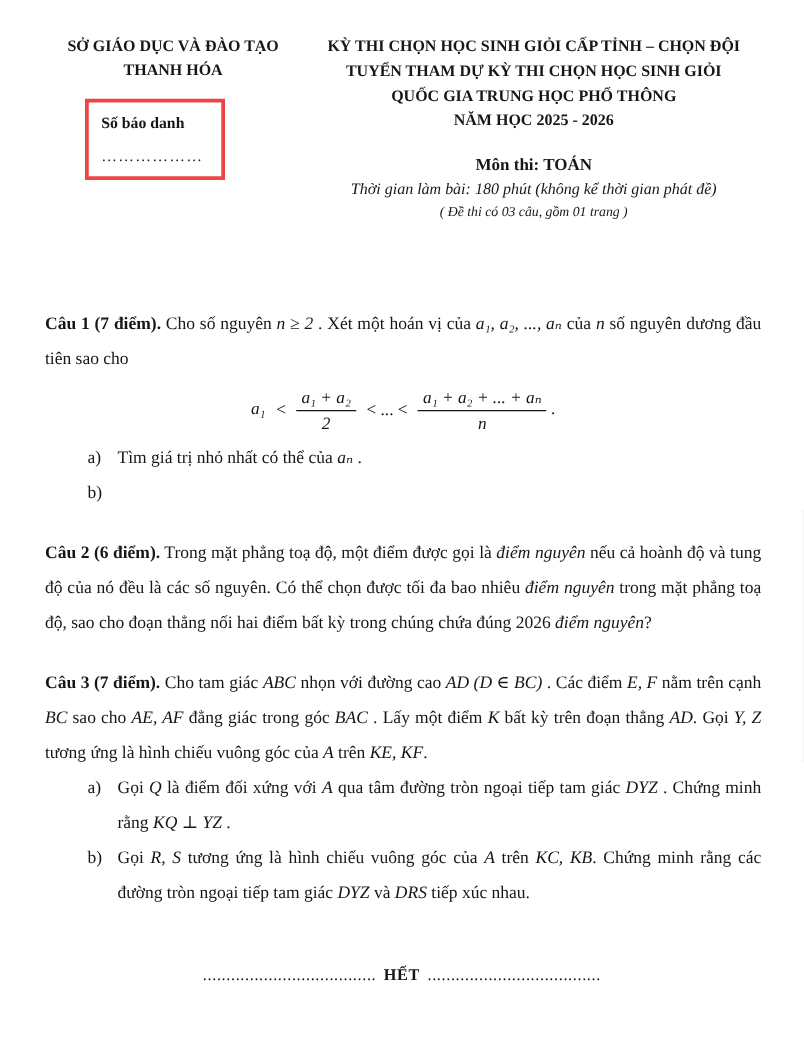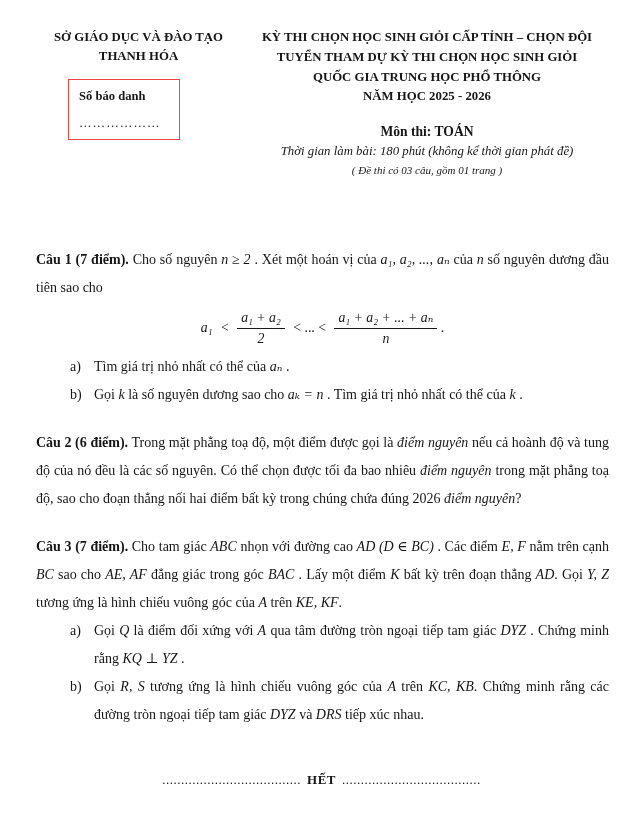--- a/index.html
+++ b/index.html
@@ -14,21 +14,21 @@
   .b { font-weight: bold; }
   .i { font-style: italic; }
 
   
   .header { display: flex; align-items: flex-start; }
   .header-left { width: 205px; text-align: center; font-size: 12.8px; line-height: 1.5; flex: 0 0 205px; }
   .header-right { flex: 1; text-align: center; font-size: 12.8px; line-height: 1.55; padding-left: 4px; }
   .official-label { margin-top: 22px; font-size: 13.2px; }
   .sbd-box {
     width: 112px; margin: 13px auto 0 32px;
-    border: 1px solid #ef4444; padding: 7px 10px 6px;
+    border: 3px solid #ef4444; padding: 7px 10px 6px;
     text-align: left; font-size: 12.6px;
   }
   .sbd-dots { margin-top: 8px; letter-spacing: 1px; color: #222; }
   .subject-line { margin-top: 14px; font-size: 13.6px; }
   .duration-line { font-size: 12.8px; }
   .date-line { font-size: 13.2px; }
   .note-line { font-size: 11px; }
 
   
   .body { margin-top: 67px; font-size: 14px; line-height: 2.0; text-align: justify; }
@@ -84,21 +84,20 @@
       <span class="frac"><span class="num i">a₁ + a₂ + ... + aₙ</span><span class="den i">n</span></span>
       <span>.</span>
     </div>
 
     <div class="item">
       <span class="marker">a)</span>
       <span class="text"><span>Tìm giá trị nhỏ nhất có thể của </span><span class="i">aₙ</span><span> .</span></span>
     </div>
     <div class="item">
       <span class="marker">b)</span>
-      <span class="text"><span>Gọi </span><span class="i">k</span><span> là số nguyên dương sao cho </span><span class="i">aₖ = n</span><span> . Tìm giá trị nhỏ nhất có thể của </span><span class="i">k</span><span> .</span></span>
     </div>
 
     <p class="para q-gap"><span class="b">Câu 2 (6 điểm).</span><span> Trong mặt phẳng toạ độ, một điểm được gọi là </span><span class="i">điểm nguyên</span><span>  nếu cả hoành độ và tung độ của nó đều là các số nguyên. Có thể chọn được tối đa bao nhiêu </span><span class="i">điểm nguyên</span><span> trong mặt phẳng toạ độ, sao cho đoạn thẳng nối hai điểm bất kỳ trong chúng chứa đúng 2026 </span><span class="i">điểm nguyên</span><span>?</span></p>
 
     <p class="para q-gap"><span class="b">Câu 3 (7 điểm).</span><span> Cho tam giác </span><span class="i">ABC</span><span> nhọn với đường cao </span><span class="i">AD (D ∈ BC)</span><span> . Các điểm </span><span class="i">E, F</span><span> nằm trên cạnh </span><span class="i">BC</span><span> sao cho </span><span class="i">AE, AF</span><span> đẳng giác trong góc </span><span class="i">BAC</span><span> . Lấy một điểm </span><span class="i">K</span><span> bất kỳ trên đoạn thẳng </span><span class="i">AD</span><span>. Gọi </span><span class="i">Y, Z</span><span> tương ứng là hình chiếu vuông góc của </span><span class="i">A</span><span> trên </span><span class="i">KE, KF</span><span>.</span></p>
 
     <div class="item">
       <span class="marker">a)</span>
       <span class="text"><span>Gọi </span><span class="i">Q</span><span> là điểm đối xứng với </span><span class="i">A</span><span> qua tâm đường tròn ngoại tiếp tam giác </span><span class="i">DYZ</span><span> . Chứng minh rằng </span><span class="i">KQ ⊥ YZ</span><span> .</span></span>
     </div>

